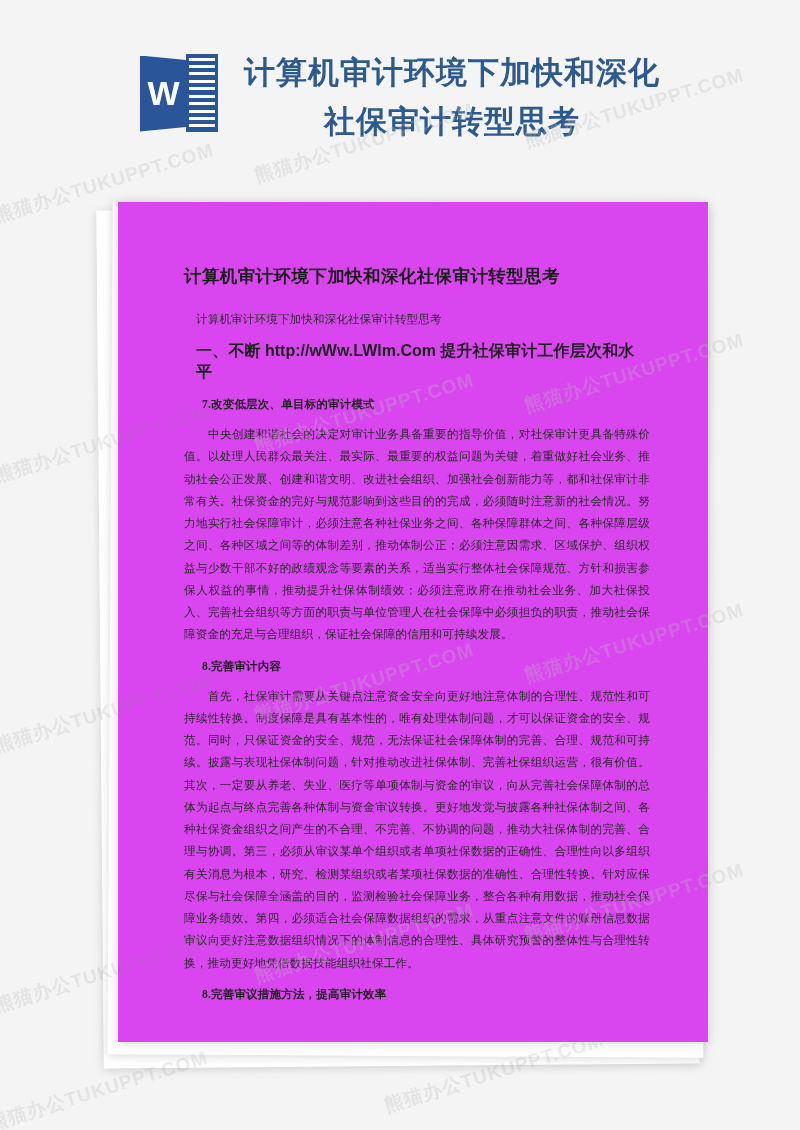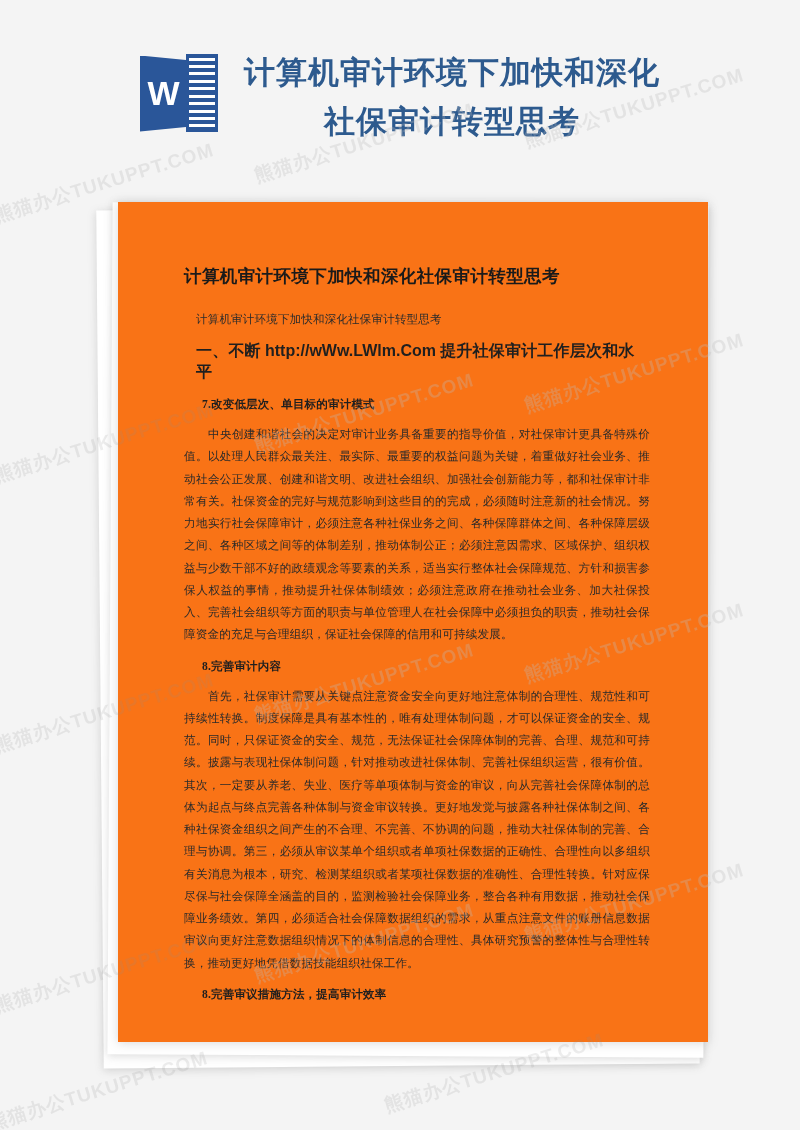--- a/index.html
+++ b/index.html
@@ -115,21 +115,21 @@
     transform: rotate(0.35deg);
   }
 
   
   .page {
     position: absolute;
     left: 118px;
     top: 202px;
     width: 590px;
     height: 840px;
-    background: #f97316;
+    background: #d946ef;
     box-shadow: 0 1px 10px rgba(130,130,130,0.30);
     overflow: hidden;
   }
   .page-inner {
     padding: 62px 58px 0 66px;
   }
 
   .doc-title {
     font-family: "Liberation Serif", serif;
     font-size: 17.5px;

